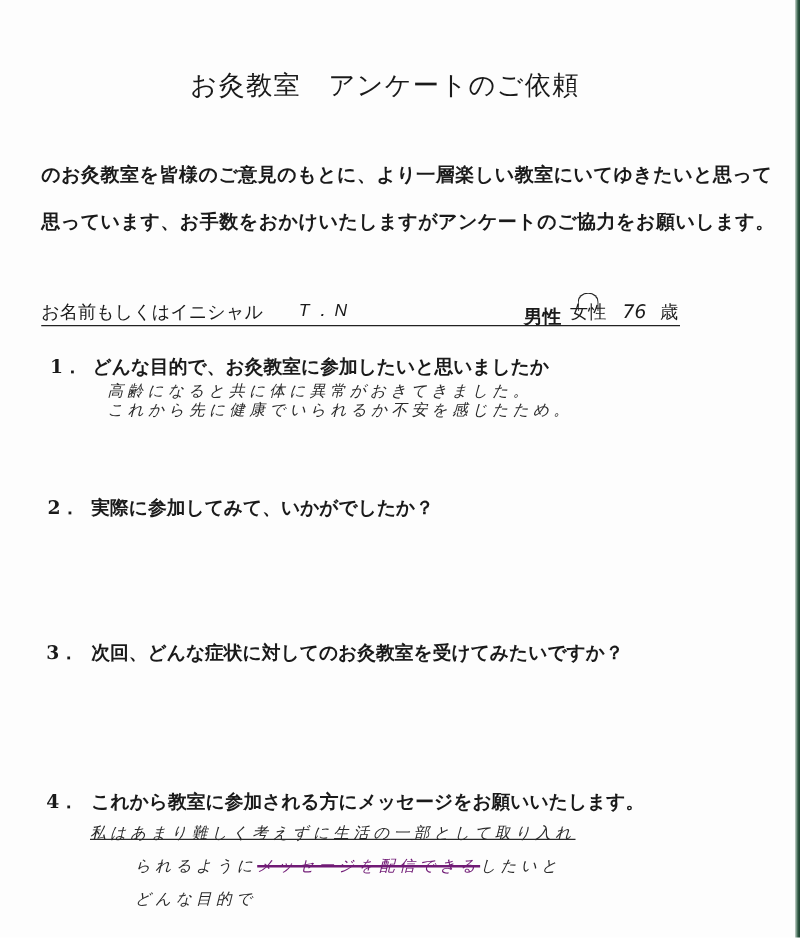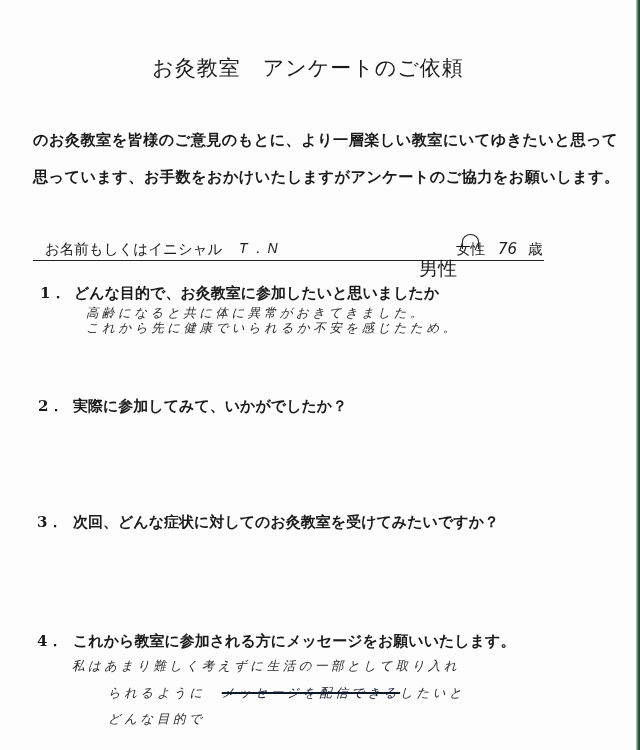--- a/index.html
+++ b/index.html
@@ -50,33 +50,34 @@
     .intro.l3 { top: 167px; }
 
     .name-row {
       left: 33px;
       top: 240px;
       width: 511px;
       height: 20px;
       border-bottom: 1.5px solid #222;
     }
     .name-label {
-      left: 12px; top: 0;
+      left: 0; top: 0;
       font-size: 14.5px;
     }
     .name-value {
       left: 206px; top: 0;
       font-family: Liberation Sans, sans-serif;
       font-style: italic;
       font-size: 14px;
       letter-spacing: 3px;
     }
     .gender-male {
-      left: 386px; top: 16px;
-      font-size: 19px;
+      left: 386px; top: 4px;
+      font-size: 15px;
+      font-weight: bold;
     }
     .gender-female {
       left: 423px; top: 0;
       font-size: 14.5px;
     }
     .female-circle {
       position: absolute;
       left: 429px; top: -6px;
       width: 15px; height: 14px;
       border: 1.2px solid #222;
@@ -106,22 +107,21 @@
     .hand {
       font-family: "DejaVu Sans", "Liberation Sans", sans-serif;
       font-size: 12.5px;
       color: #2a2a2a;
       letter-spacing: 3.5px;
       font-style: italic;
     }
     .strike {
       text-decoration: line-through;
       text-decoration-thickness: 1.5px;
-      color: #0f172a;
-      margin-left: 16px;
+      color: #701a75;
     }
   </style>
 </head>
 <body>
 
 <div class="page">
 
   <div class="abs title">お灸教室　アンケートのご依頼</div>
 
   <div class="abs intro l2">のお灸教室を皆様のご意見のもとに、より一層楽しい教室にいてゆきたいと思って</div>
@@ -143,21 +143,21 @@
   <div class="abs hand" style="left:86px; top:320px;font-family:Liberation Mono, monospace;">これから先に健康でいられるか不安を感じたため。</div>
 
   <div class="abs q-num" style="left:38px; top:397px;">2．</div>
   <div class="abs q-text" style="left:73px; top:397px;">実際に参加してみて、いかがでしたか？</div>
 
   <div class="abs q-num" style="left:37px; top:513px;">3．</div>
   <div class="abs q-text" style="left:73px; top:513px;">次回、どんな症状に対してのお灸教室を受けてみたいですか？</div>
 
   <div class="abs q-num" style="left:37px; top:632px;">4．</div>
   <div class="abs q-text" style="left:73px; top:632px;">これから教室に参加される方にメッセージをお願いいたします。</div>
-  <div class="abs hand" style="left:72px; top:658px;">私はあまり難しく考えずに生活の一部として取り入れ</div>
+  <div class="abs hand" style="left:72px; top:658px;text-decoration:underline;">私はあまり難しく考えずに生活の一部として取り入れ</div>
   <div class="abs hand" style="left:108px; top:685px;">
     <span>られるように</span><span class="strike">メッセージを配信できる</span><span>したいと</span>
   </div>
   <div class="abs hand" style="left:108px; top:711px;">どんな目的で</div>
 
 </div>
 
 <div class="edge"></div>
 
 </body></html>

